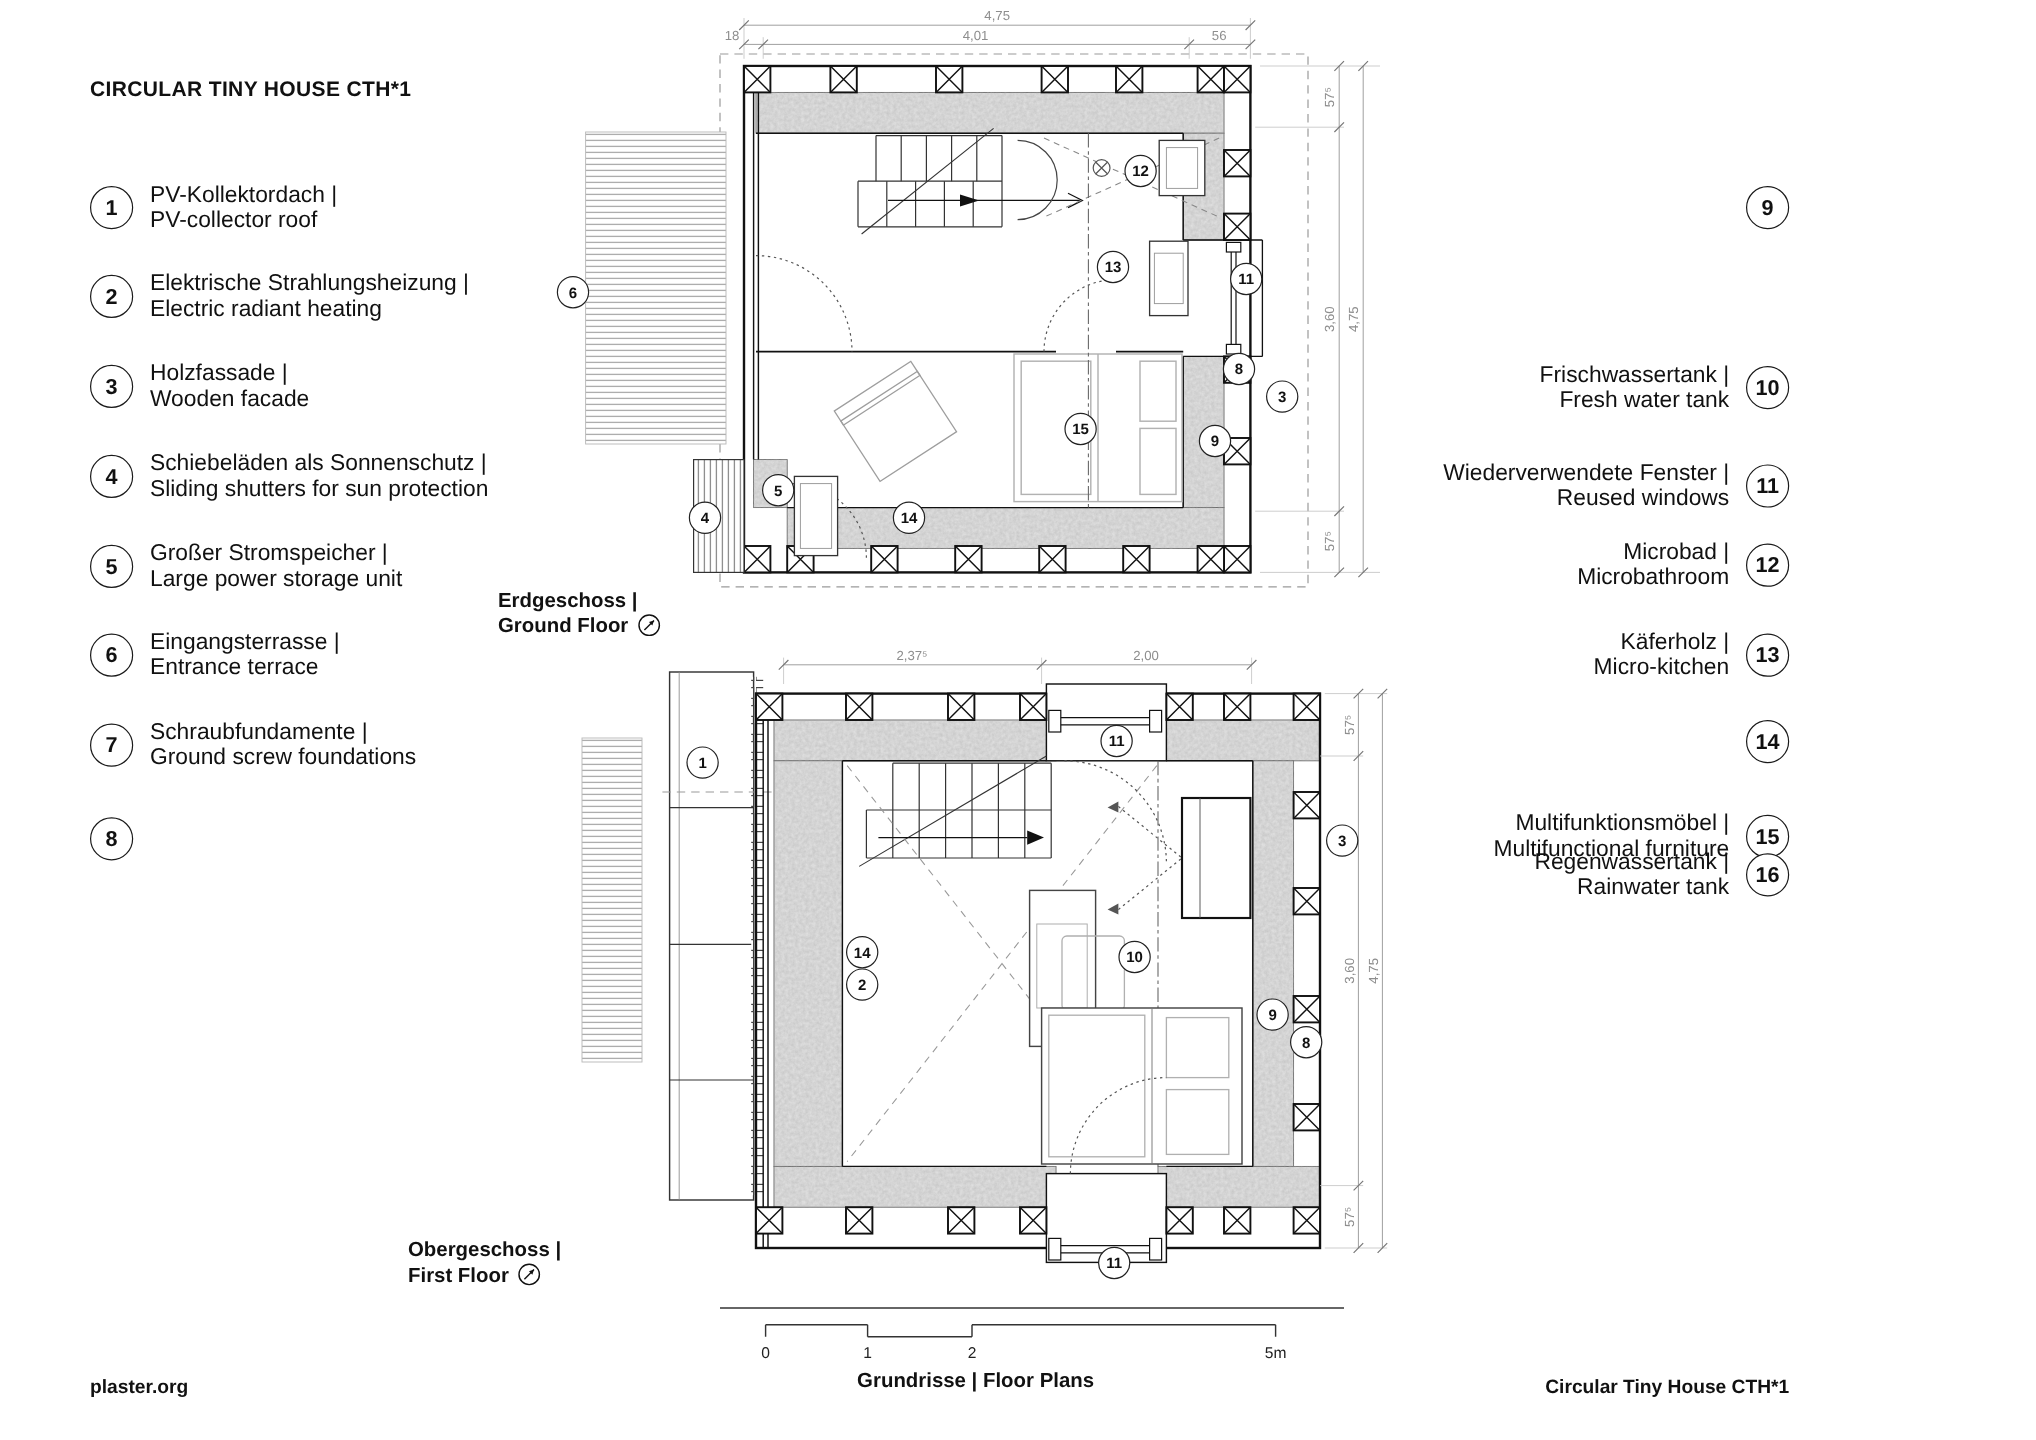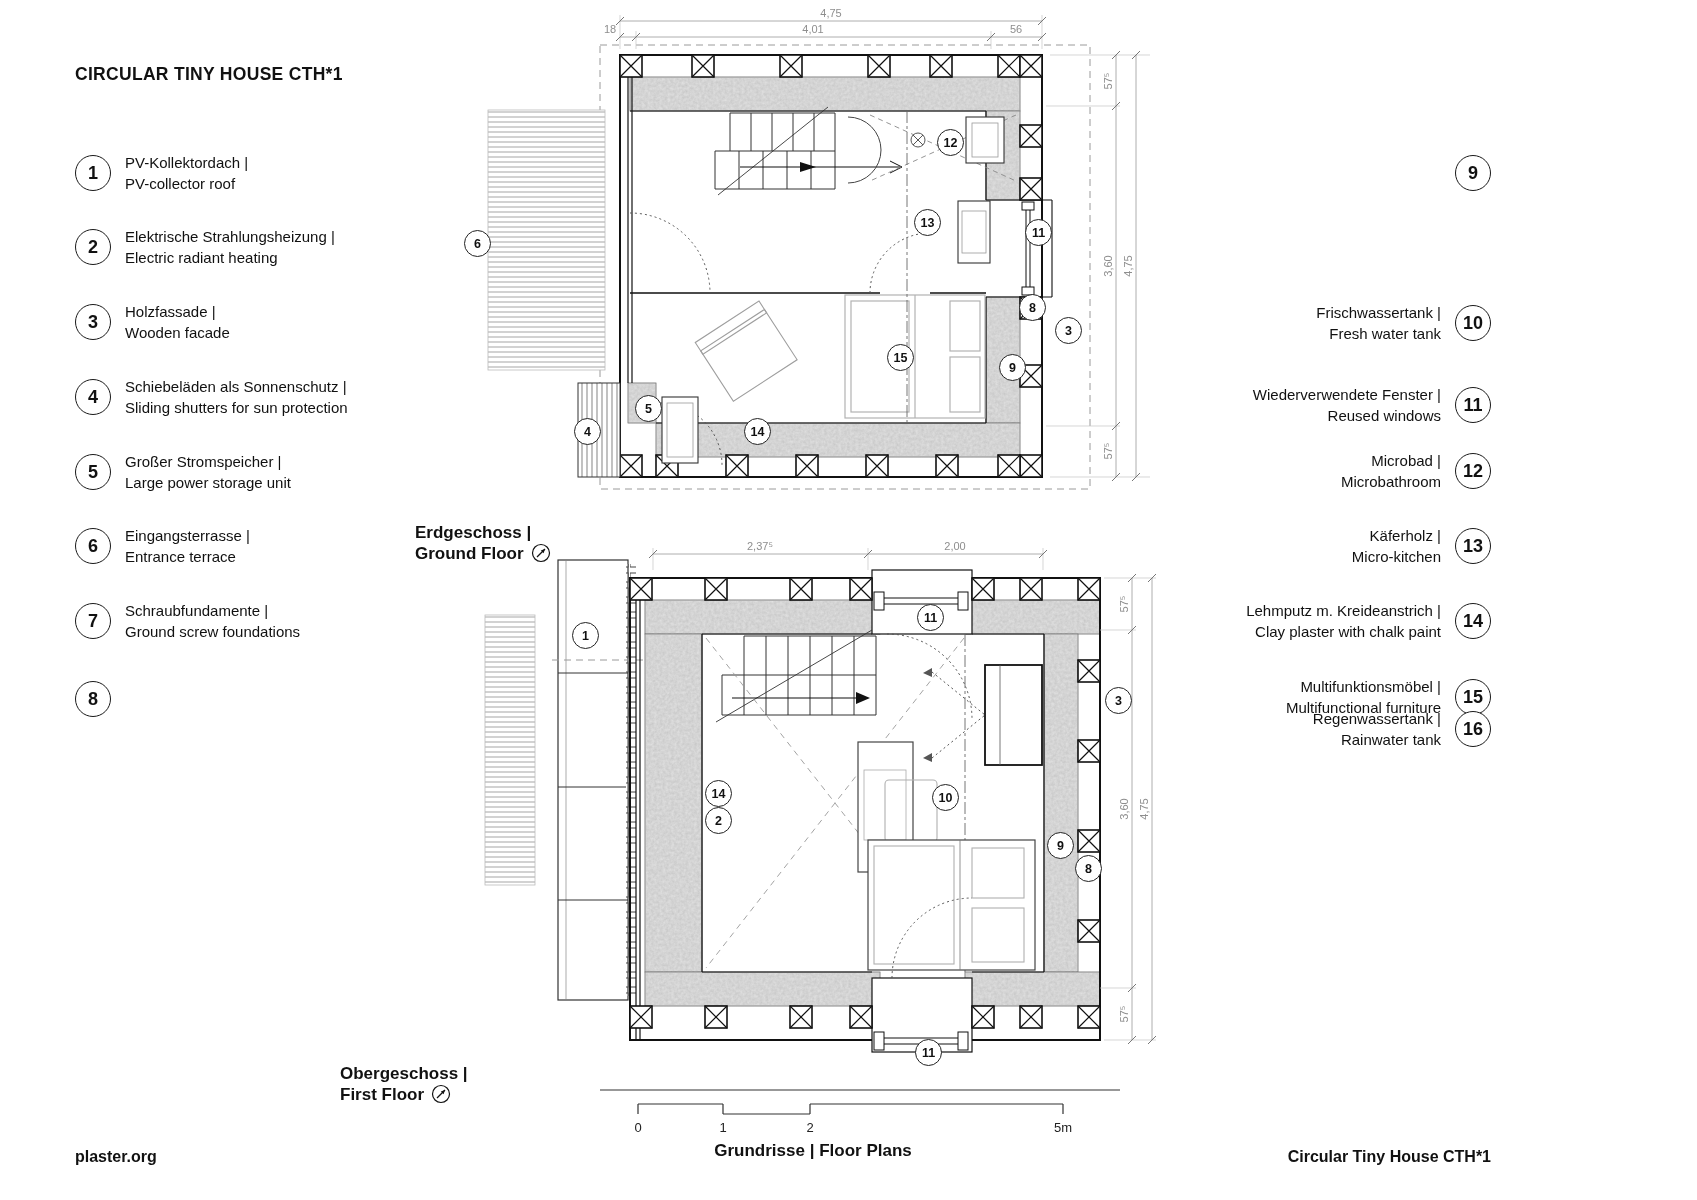--- a/index.html
+++ b/index.html
@@ -6,25 +6,25 @@
   .sheet{position:relative;width:1697px;height:1200px;background:#fff;
          font-family:"Liberation Sans",sans-serif;color:#111;overflow:hidden;}
   .title{position:absolute;left:75px;top:64px;font-weight:bold;font-size:17.5px;letter-spacing:.3px;}
   .lrow{position:absolute;display:flex;gap:14px;align-items:center;}
   .lrow.lt{left:75px;}
   .lrow.rt{right:206px;justify-content:flex-end;text-align:right;}
   .lrow.topalign{align-items:flex-start;}
   .lcirc{width:34px;height:34px;border:1.7px solid #1a1a1a;border-radius:50%;
          display:flex;align-items:center;justify-content:center;
          font-weight:bold;font-size:18px;flex:0 0 auto;background:#fff;}
-  .ltxt{font-size:15px;line-height:21px;white-space:pre-line;}
+  .ltxt{font-size:19px;line-height:21px;white-space:pre-line;}
   .pmark{position:absolute;width:25px;height:25px;border:1.4px solid #222;border-radius:50%;
          background:#fff;display:flex;align-items:center;justify-content:center;
          font-size:12.5px;font-weight:600;z-index:6;}
-  .flabel{position:absolute;font-weight:bold;font-size:17px;line-height:21px;z-index:5;margin-top:32px;}
+  .flabel{position:absolute;font-weight:bold;font-size:17px;line-height:21px;z-index:5;}
   .compass{vertical-align:-4px;margin-left:7px;}
   .foot{position:absolute;font-weight:bold;font-size:16px;}
   .scalenum{position:absolute;font-size:13px;color:#222;transform:translateX(-50%);}
   .dwgtitle{position:absolute;font-weight:bold;font-size:17px;transform:translateX(-50%);}
   svg.plan{position:absolute;}
   svg text.dimtxt{font-family:"Liberation Sans",sans-serif;font-size:11px;fill:#8e8e8e;}
   .dimline{stroke:#9b9b9b;stroke-width:.8;fill:none;}
   .tick{stroke:#777;stroke-width:1;}
   .ext{stroke:#c4c4c4;stroke-width:.7;}
   .wall{stroke:#111;fill:none;}
@@ -93,22 +93,20 @@
     <div class="ltxt">Microbad |
 Microbathroom</div>
     <div class="lcirc">12</div>
   </div>
   <div class="lrow rt" style="top:525px">
     <div class="ltxt">Käferholz |
 Micro-kitchen</div>
     <div class="lcirc">13</div>
   </div>
   <div class="lrow rt" style="top:600px">
-    <div class="ltxt">Lehmputz m. Kreideanstrich |
-Clay plaster with chalk paint</div>
     <div class="lcirc">14</div>
   </div>
   <div class="lrow rt" style="top:676px">
     <div class="ltxt">Multifunktionsmöbel |
 Multifunctional furniture</div>
     <div class="lcirc">15</div>
   </div>
   <div class="lrow rt" style="top:708px">
     <div class="ltxt">Regenwassertank |
 Rainwater tank</div>

